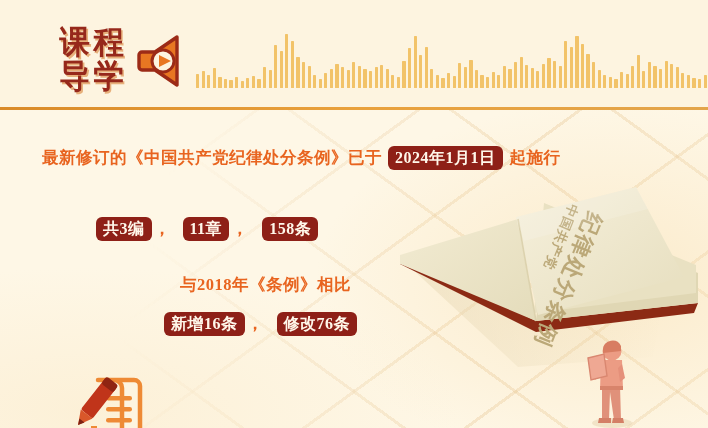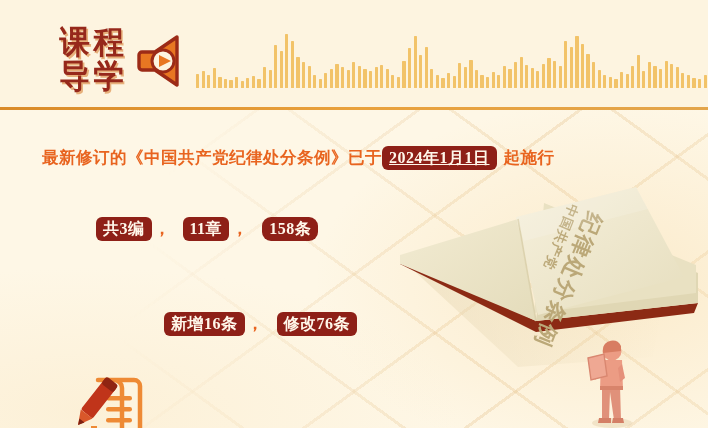--- a/index.html
+++ b/index.html
@@ -206,21 +206,21 @@
       <div class="wave-bar" style="height: 9px;"></div>
       <div class="wave-bar" style="height: 13px;"></div>
     </div>
 </div>
 <div id="header-divider"></div>
 
 <div id="content">
 
   <div class="line" id="line-1">
     <span class="txt">最新修订的《中国共产党纪律处分条例》已于</span>
-    <span class="badge" style="text-decoration:underline;">2024年1月1日</span>
+    <span class="badge" style="margin-left:6px;">2024年1月1日</span>
     <span class="txt" style="margin-left:7px;">起施行</span>
   </div>
 
   <div id="calendar-icon">
     <svg width="56" height="56" viewBox="0 0 56 56">
       <rect x="12" y="1" width="6" height="14" rx="3" fill="#A8371A"></rect>
       <rect x="38" y="1" width="6" height="14" rx="3" fill="#A8371A"></rect>
       <rect x="3" y="6" width="50" height="48" rx="9" fill="#E2802B"></rect>
       <rect x="10" y="13" width="36" height="11" rx="2.5" fill="#FBF2DF"></rect>
       <circle cx="16" cy="33" r="3.7" fill="#FBF2DF"></circle>
@@ -229,23 +229,26 @@
       <circle cx="16" cy="44" r="3.7" fill="#FBF2DF"></circle>
       <circle cx="28" cy="44" r="3.7" fill="#FBF2DF"></circle>
     </svg>
   </div>
 
   <div class="line" id="line-2">
     <span class="badge" style="margin-left:12px;">共3编</span>
     <span class="comma">，</span>
     <span class="badge" style="margin-left:8px;">11章</span>
     <span class="comma">，</span>
-    <span class="badge" style="margin-left:10px;border-radius:9px;">158条</span>
-  </div>
-
+    <span class="badge" style="margin-left:10px;">158条</span>
+  </div>
+
+  <div class="line" id="line-3">
+    <span class="txt">与2018年《条例》相比</span>
+  </div>
 
   <div id="scroll-pen-icon">
     <svg width="96" height="78" viewBox="0 0 96 78">
       <path d="M20 60 L20 66 A7 7 0 0 0 27 73 L76 73 A9 9 0 0 1 67 64 L67 60 Z" fill="#EE8A35"></path>
       <path d="M44 6 L80 6 A6 6 0 0 1 86 12 L86 64 A9 9 0 0 1 77 73 A9 9 0 0 1 68 64 L68 14 A8 8 0 0 0 60 6 Z" fill="#FDF4E0" stroke="#EE8A35" stroke-width="4.5" stroke-linejoin="round"></path>
       <rect x="52" y="22" width="26" height="4.4" rx="2.2" fill="#EE8A35"></rect>
       <rect x="52" y="33" width="26" height="4.4" rx="2.2" fill="#EE8A35"></rect>
       <rect x="52" y="44" width="26" height="4.4" rx="2.2" fill="#EE8A35"></rect>
       <g transform="rotate(38 38 34)">
         <rect x="30" y="2" width="15" height="40" rx="2" fill="#C0341A"></rect>

